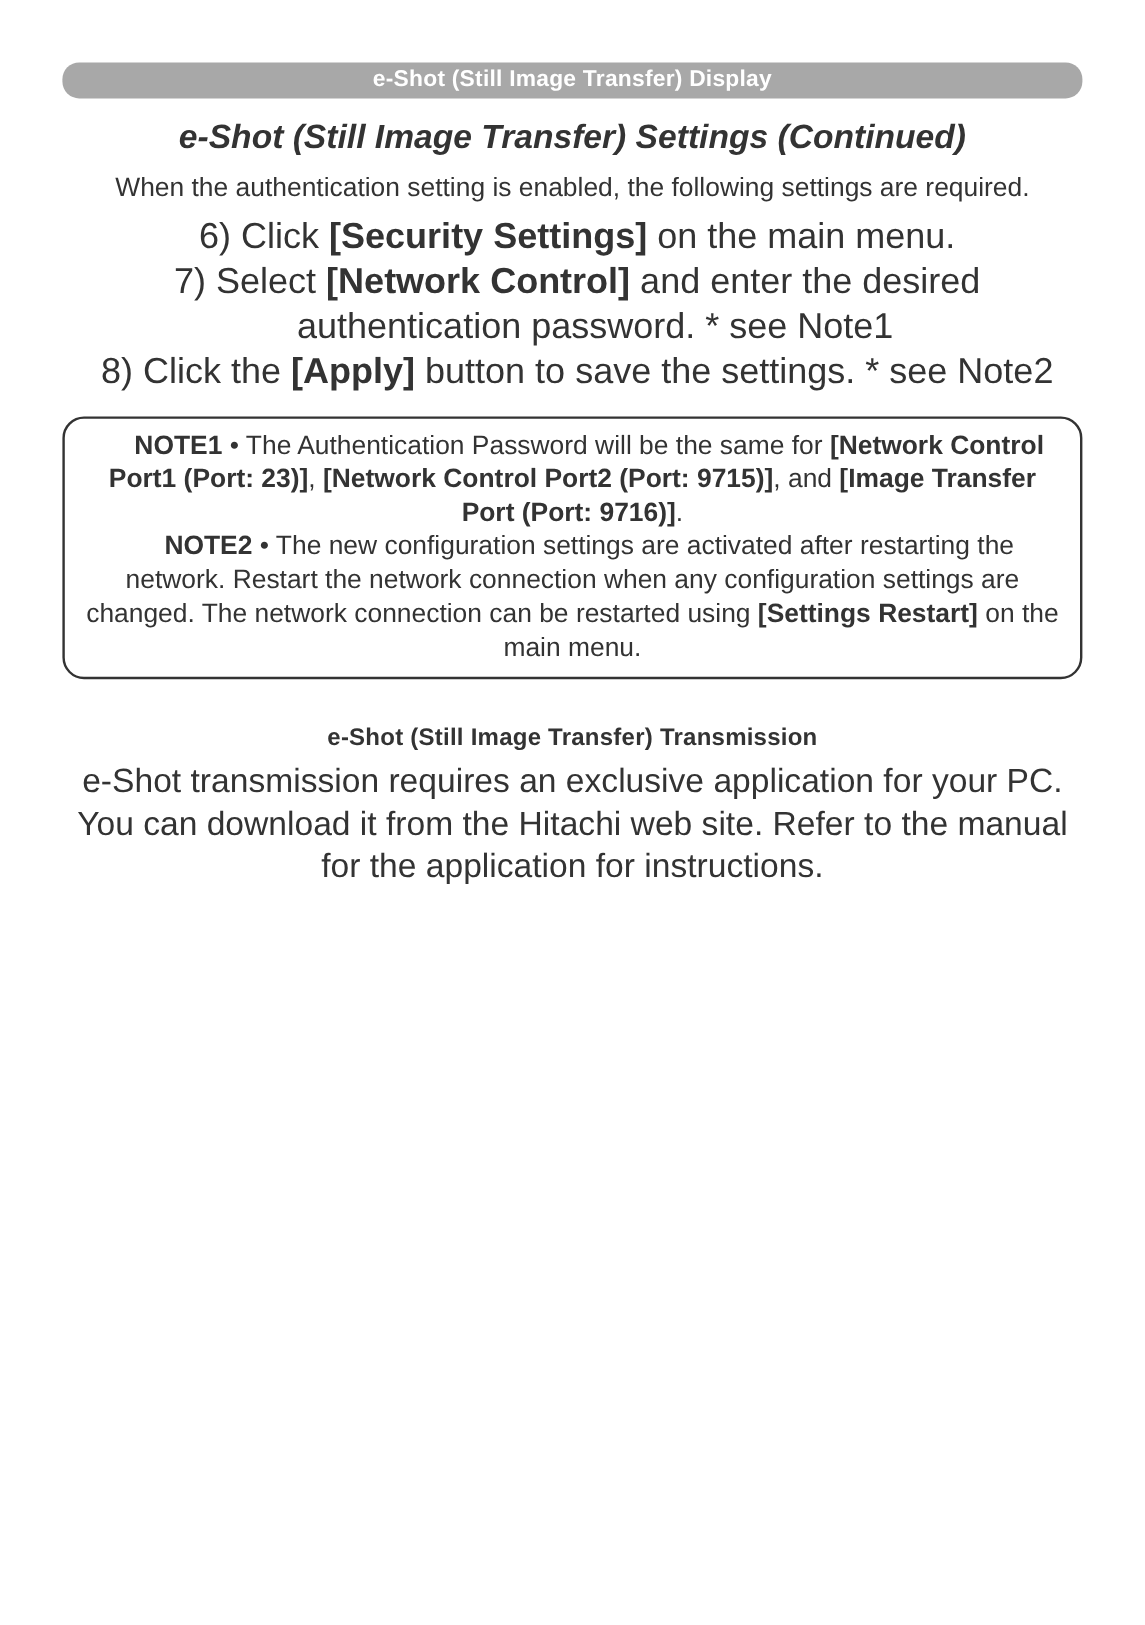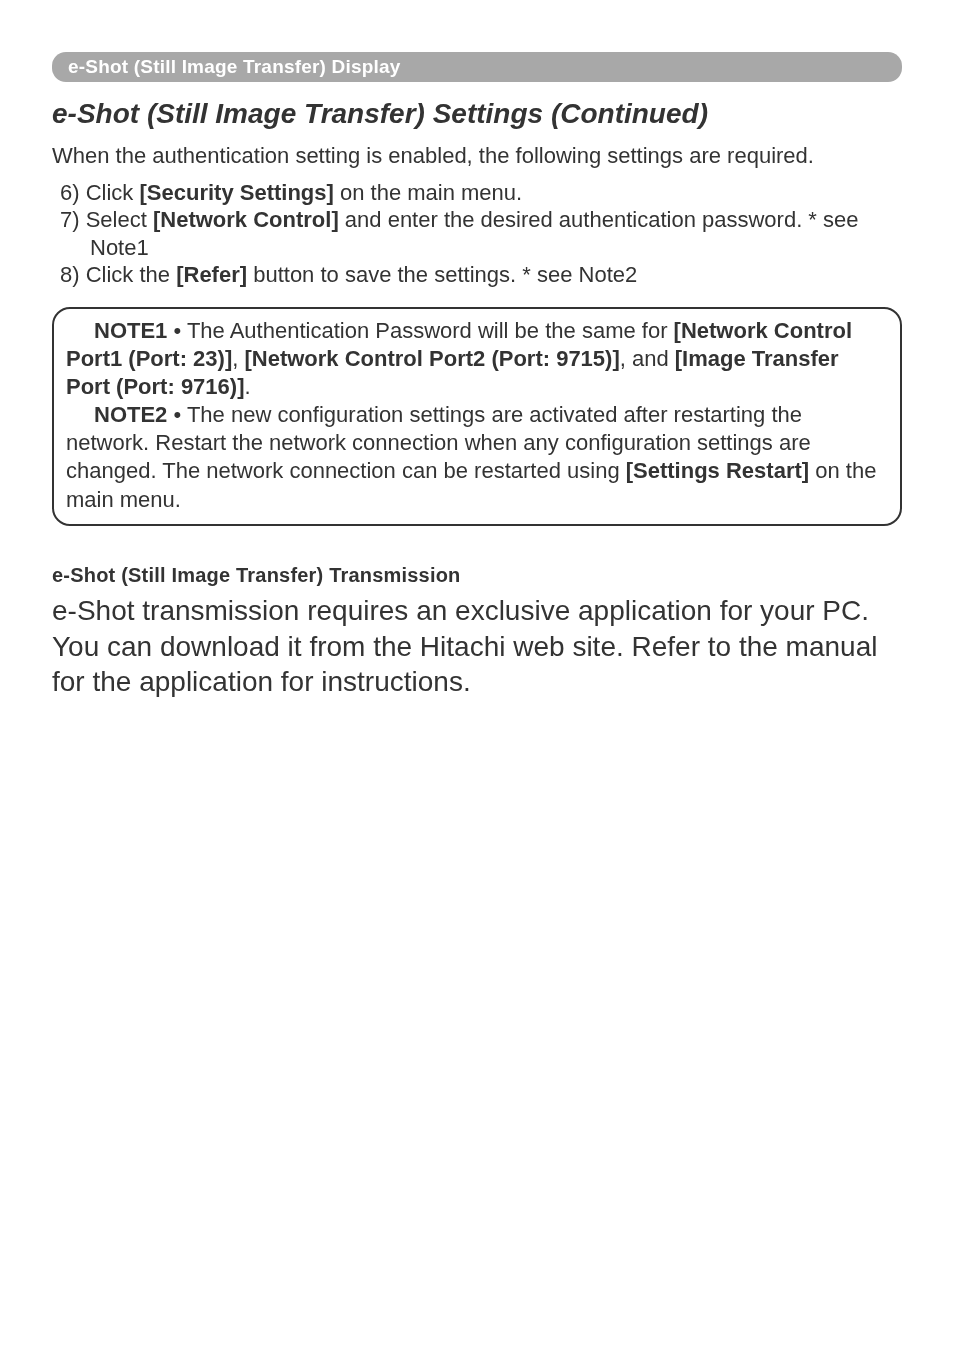--- a/index.html
+++ b/index.html
@@ -1,18 +1,19 @@
 <!DOCTYPE html>
 <html><head>
 <meta charset="utf-8">
 <style>
   * {
     margin: 0;
     padding: 0;
     box-sizing: border-box;
+    text-align: center;
   }
   body {
     width: 954px;
     height: 1354px;
     background: #ffffff;
     font-family: Arial, Helvetica, sans-serif;
     color: #333;
     padding: 52px 52px 0 52px;
   }
   .banner {
@@ -37,21 +38,21 @@
   .body-text {
     font-size: 22px;
     line-height: 1.3;
     margin-bottom: 8px;
   }
   .numbered-list {
     margin-top: 6px;
     margin-bottom: 18px;
   }
   .numbered-item {
-    font-size: 22px;
+    font-size: 30px;
     line-height: 1.25;
     padding-left: 34px;
     text-indent: -30px;
     margin-left: 4px;
   }
   .bold {
     font-weight: bold;
   }
   .note-box {
     border: 2px solid #333;
@@ -93,21 +94,21 @@
 <div class="body-text">When the authentication setting is enabled, the following settings are required.</div>
 
 <div class="numbered-list">
   <div class="numbered-item">
     <span>6) </span><span>Click </span><span class="bold">[Security Settings]</span><span> on the main menu.</span>
   </div>
   <div class="numbered-item">
     <span>7) </span><span>Select </span><span class="bold">[Network Control]</span><span> and enter the desired authentication password. * see Note1</span>
   </div>
   <div class="numbered-item">
-    <span>8) </span><span>Click the </span><span class="bold">[Refer]</span><span> button to save the settings. * see Note2</span>
+    <span>8) </span><span>Click the </span><span class="bold">[Apply]</span><span> button to save the settings. * see Note2</span>
   </div>
 </div>
 
 <div class="note-box">
   <div class="note-para">
     <span class="note-label">NOTE1</span><span>  • The Authentication Password will be the same for </span><span class="bold">[Network Control Port1 (Port: 23)]</span><span>, </span><span class="bold">[Network Control Port2 (Port: 9715)]</span><span>, and </span><span class="bold">[Image Transfer Port (Port: 9716)]</span><span>.</span>
   </div>
   <div class="note-para">
     <span class="note-label">NOTE2</span><span>  • The new configuration settings are activated after restarting the network. Restart the network connection when any configuration settings are changed. The network connection can be restarted using </span><span class="bold">[Settings Restart]</span><span> on the main menu.</span>
   </div>

